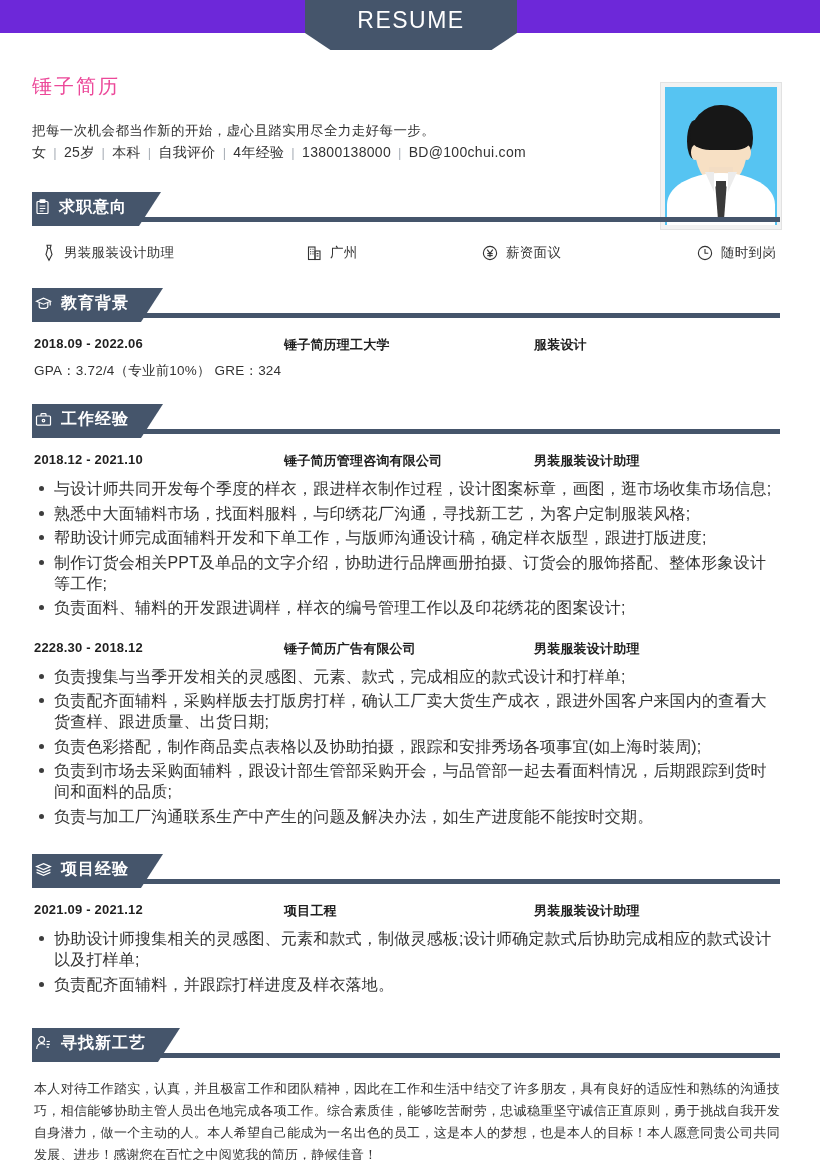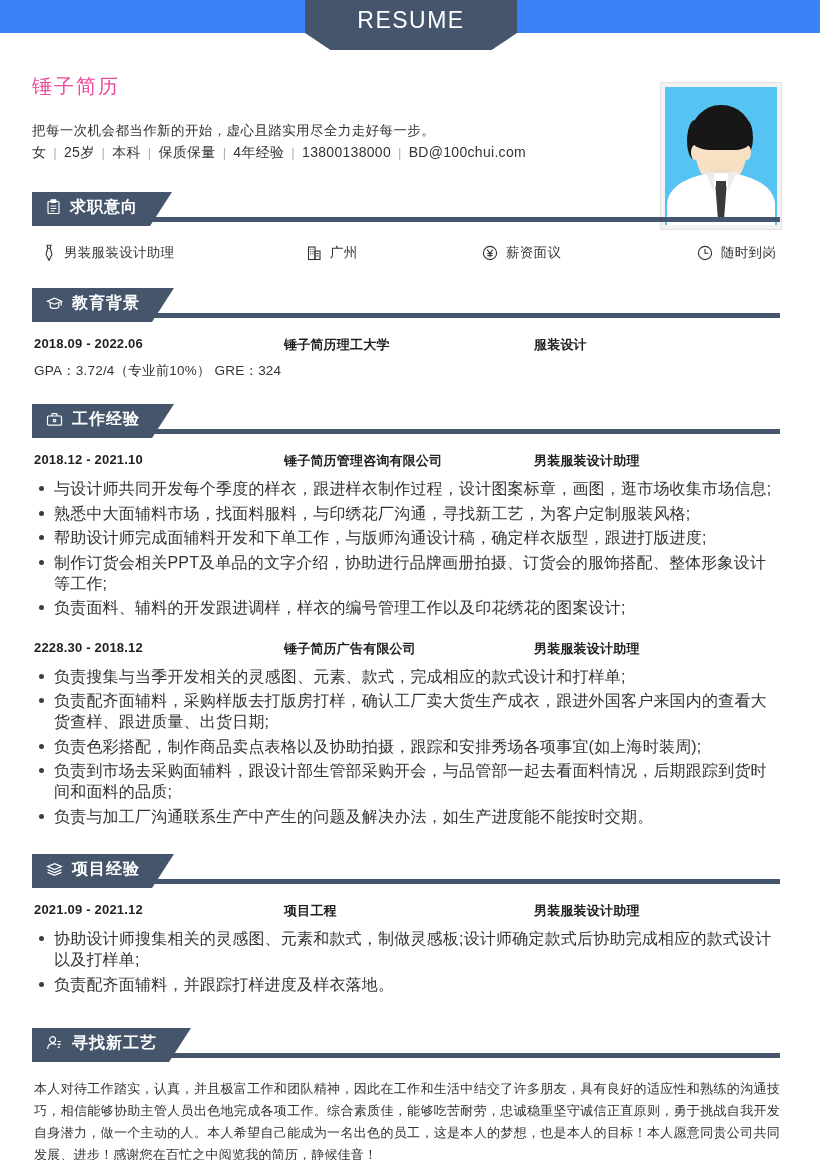--- a/index.html
+++ b/index.html
@@ -9,21 +9,21 @@
     font-family:"Liberation Sans","DejaVu Sans",sans-serif;
     color:#2b2b2b;
     overflow:hidden;
   }
   .page { position:relative; width:820px; height:1160px; background:#fff; }
 
   
   .banner {
     position:relative;
     height:33px;
-    background:#3b82f6;
+    background:#6d28d9;
     padding-left:29px;
   }
   .banner-tab {
     position:absolute;
     top:0; left:305px;
     width:212px; height:50px;
     background:#45556b;
     clip-path: polygon(0 0, 100% 0, 100% 33px, 88% 100%, 12% 100%, 0 33px);
   }
   .banner-title {
@@ -134,21 +134,21 @@
   .sec-head {
     position:relative;
     height:30px;
     margin-bottom:4px;
   }
   .sec-tab {
     position:relative;
     display:inline-block;
     height:34px;
     background:#45556b;
-    padding:0 34px 0 14px;
+    padding:0 34px 0 3px;
     line-height:30px;
     color:#ffffff;
     font-size:16px;
     font-weight:bold;
     letter-spacing:1px;
     clip-path: polygon(0 0, 100% 0, calc(100% - 22px) 100%, 0 100%);
     z-index:2;
     white-space:nowrap;
   }
   .sec-tab .sec-ico {
@@ -234,21 +234,21 @@
 
   <div class="banner">
     <div class="banner-tab"></div>
     <div class="banner-title">RESUME</div>
   </div>
 
   <div class="identity">
     <div class="name">锤子简历</div>
     <div class="tagline">把每一次机会都当作新的开始，虚心且踏实用尽全力走好每一步。</div>
     <div class="meta">
-      <span>女</span><span class="sep">|</span><span>25岁</span><span class="sep">|</span><span>本科</span><span class="sep">|</span><span>保质保量</span><span class="sep">|</span><span>4年经验</span><span class="sep">|</span><span>13800138000</span><span class="sep">|</span><span>BD@100chui.com</span>
+      <span>女</span><span class="sep">|</span><span>25岁</span><span class="sep">|</span><span>本科</span><span class="sep">|</span><span>自我评价</span><span class="sep">|</span><span>4年经验</span><span class="sep">|</span><span>13800138000</span><span class="sep">|</span><span>BD@100chui.com</span>
     </div>
 
     <div class="photo-frame">
       <div class="photo">
         <div class="ph-hair2"></div>
         <div class="ph-hair3"></div>
         <div class="ph-ear-l"></div>
         <div class="ph-ear-r"></div>
         <div class="ph-head"></div>
         <div class="ph-hair"></div>

